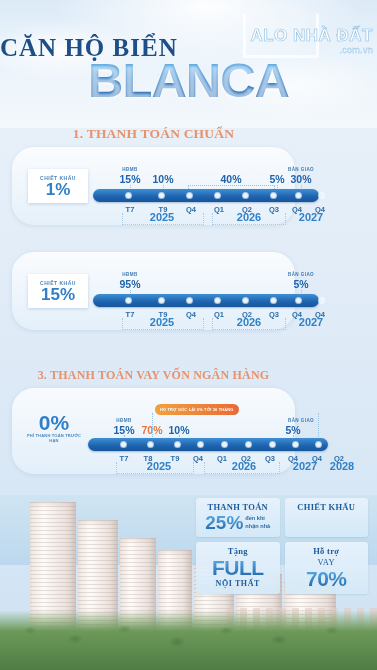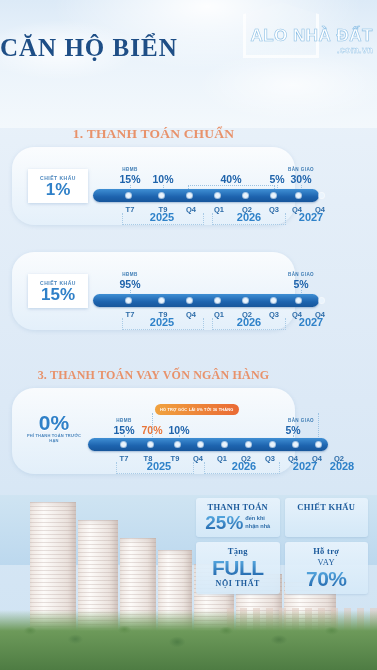--- a/index.html
+++ b/index.html
@@ -34,21 +34,21 @@
 
   .watermark-house{position:absolute;left:243px;top:2px;width:76px;height:56px;
     border:3px solid rgba(255,255,255,.72);border-top:none;
     clip-path:polygon(0 22%,50% 0,100% 22%,100% 100%,0 100%);
     background:rgba(255,255,255,.10);}
   .watermark-house:after{content:"";position:absolute;left:-6px;top:-3px;width:88px;height:30px;
     border-top:3px solid rgba(255,255,255,.72);transform:rotate(0deg);opacity:0;}
   .wm{position:absolute;right:4px;top:26px;text-align:right;pointer-events:none;}
   .wm-main{font-size:17px;font-weight:bold;color:rgba(255,255,255,.92);letter-spacing:.5px;
     -webkit-text-stroke:.6px rgba(120,180,225,.85); text-stroke:.6px rgba(120,180,225,.85);}
-  .wm-sub{font-size:9px;font-weight:bold;color:rgba(255,255,255,.92);letter-spacing:.3px;
+  .wm-sub{font-size:9px;font-weight:normal;color:rgba(255,255,255,.92);letter-spacing:.3px;
     -webkit-text-stroke:.4px rgba(120,180,225,.8);margin-top:-1px;}
 
   .title-1{position:absolute;left:0;top:34px;width:377px;text-align:left;
     font-family:"Liberation Serif",serif;font-size:25px;font-weight:bold;
     color:#1e4e86;letter-spacing:1px;}
   .title-2{position:absolute;left:0;top:56px;width:377px;text-align:center;
     font-family:"Liberation Sans",sans-serif;font-size:49px;font-weight:bold;
     letter-spacing:-1px;line-height:1;
     background:linear-gradient(180deg,#6fc0ef 0%,#2f7fc9 45%,#1b5ea6 100%);
     -webkit-background-clip:text;background-clip:text;color:transparent;
@@ -150,20 +150,21 @@
 
   <div class="watermark-house"></div>
 
 
   <div class="wm">
     <div class="wm-main">ALO NHÀ ĐẤT</div>
     <div class="wm-sub">.com.vn</div>
   </div>
 
   <div class="title-1">CĂN HỘ BIỂN</div>
+  <div class="title-2">BLANCA</div>
 
   <div class="section" style="top:126px">
     <div class="sec-title">1. THANH TOÁN CHUẨN</div>
     <div class="card">
 
       <div class="disc-box">
         <div class="disc-lbl">CHIẾT KHẤU</div>
         <div class="disc-val">1%</div>
       </div>
 

